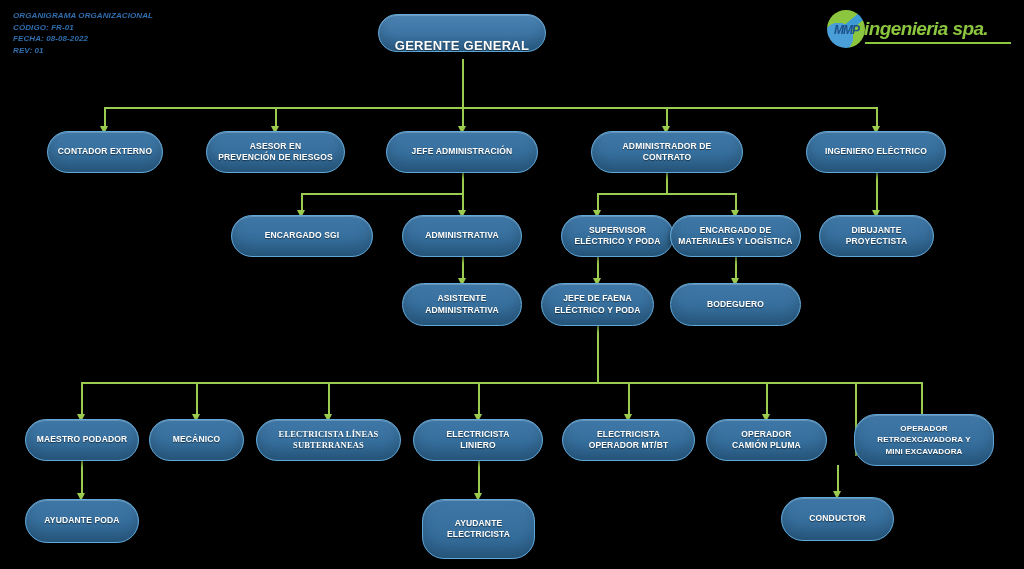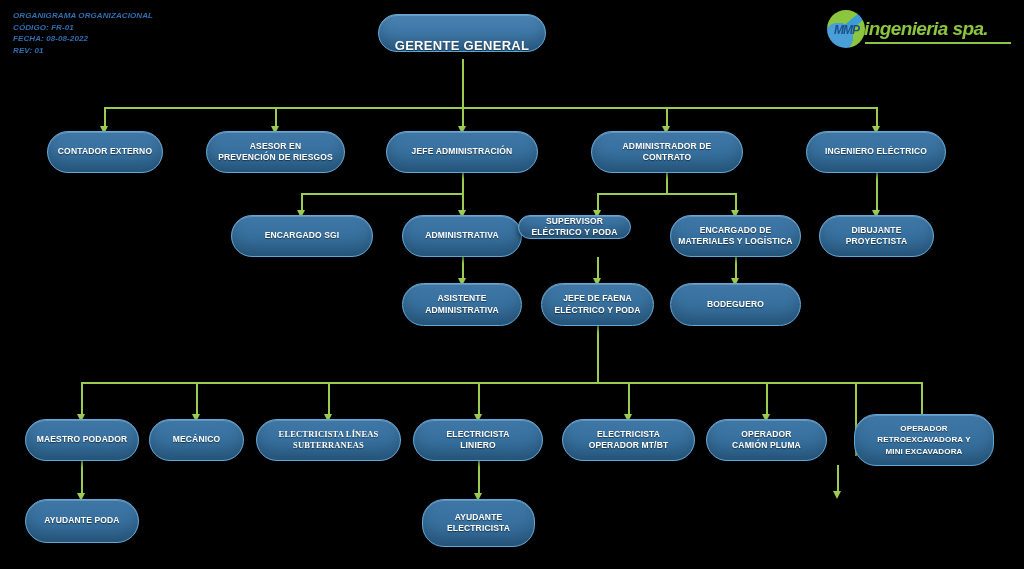--- a/index.html
+++ b/index.html
@@ -239,21 +239,21 @@
   <div class="node small" style="left:231px; top:215px; width:142px; height:42px;">
     <span class="lbl">ENCARGADO SGI</span>
   </div>
 
   <div class="node small" style="left:806px; top:131px; width:140px; height:42px;">
     <span class="lbl">INGENIERO ELÉCTRICO</span>
   </div>
   <div class="node small" style="left:402px; top:215px; width:120px; height:42px;">
     <span class="lbl">ADMINISTRATIVA</span>
   </div>
-  <div class="node small" style="left:518px; top:215px; width:113px; height:24px;">
+  <div class="node small" style="left:561px; top:215px; width:113px; height:42px;">
     <span class="lbl">SUPERVISOR
 ELÉCTRICO Y PODA</span>
   </div>
   <div class="node small" style="left:670px; top:215px; width:131px; height:42px;">
     <span class="lbl">ENCARGADO DE
 MATERIALES Y LOGÍSTICA</span>
   </div>
   <div class="node small" style="left:819px; top:215px; width:115px; height:42px;">
     <span class="lbl">DIBUJANTE
 PROYECTISTA</span>
@@ -295,18 +295,21 @@
   </div>
   <div class="node tiny" style="left:854px; top:414px; width:140px; height:52px;">
     <span class="lbl">OPERADOR
 RETROEXCAVADORA Y
 MINI EXCAVADORA</span>
   </div>
 
   <div class="node small" style="left:25px; top:499px; width:114px; height:44px;">
     <span class="lbl">AYUDANTE PODA</span>
   </div>
-  <div class="node small" style="left:422px; top:499px; width:113px; height:48px;text-align:center;">
+  <div class="node small" style="left:422px; top:499px; width:113px; height:60px;text-align:center;">
     <span class="lbl">AYUDANTE
 ELECTRICISTA</span>
   </div>
+  <div class="node small" style="left:781px; top:497px; width:113px; height:44px;">
+    <span class="lbl">CONDUCTOR</span>
+  </div>
 
 </div>
 
 </body></html>

